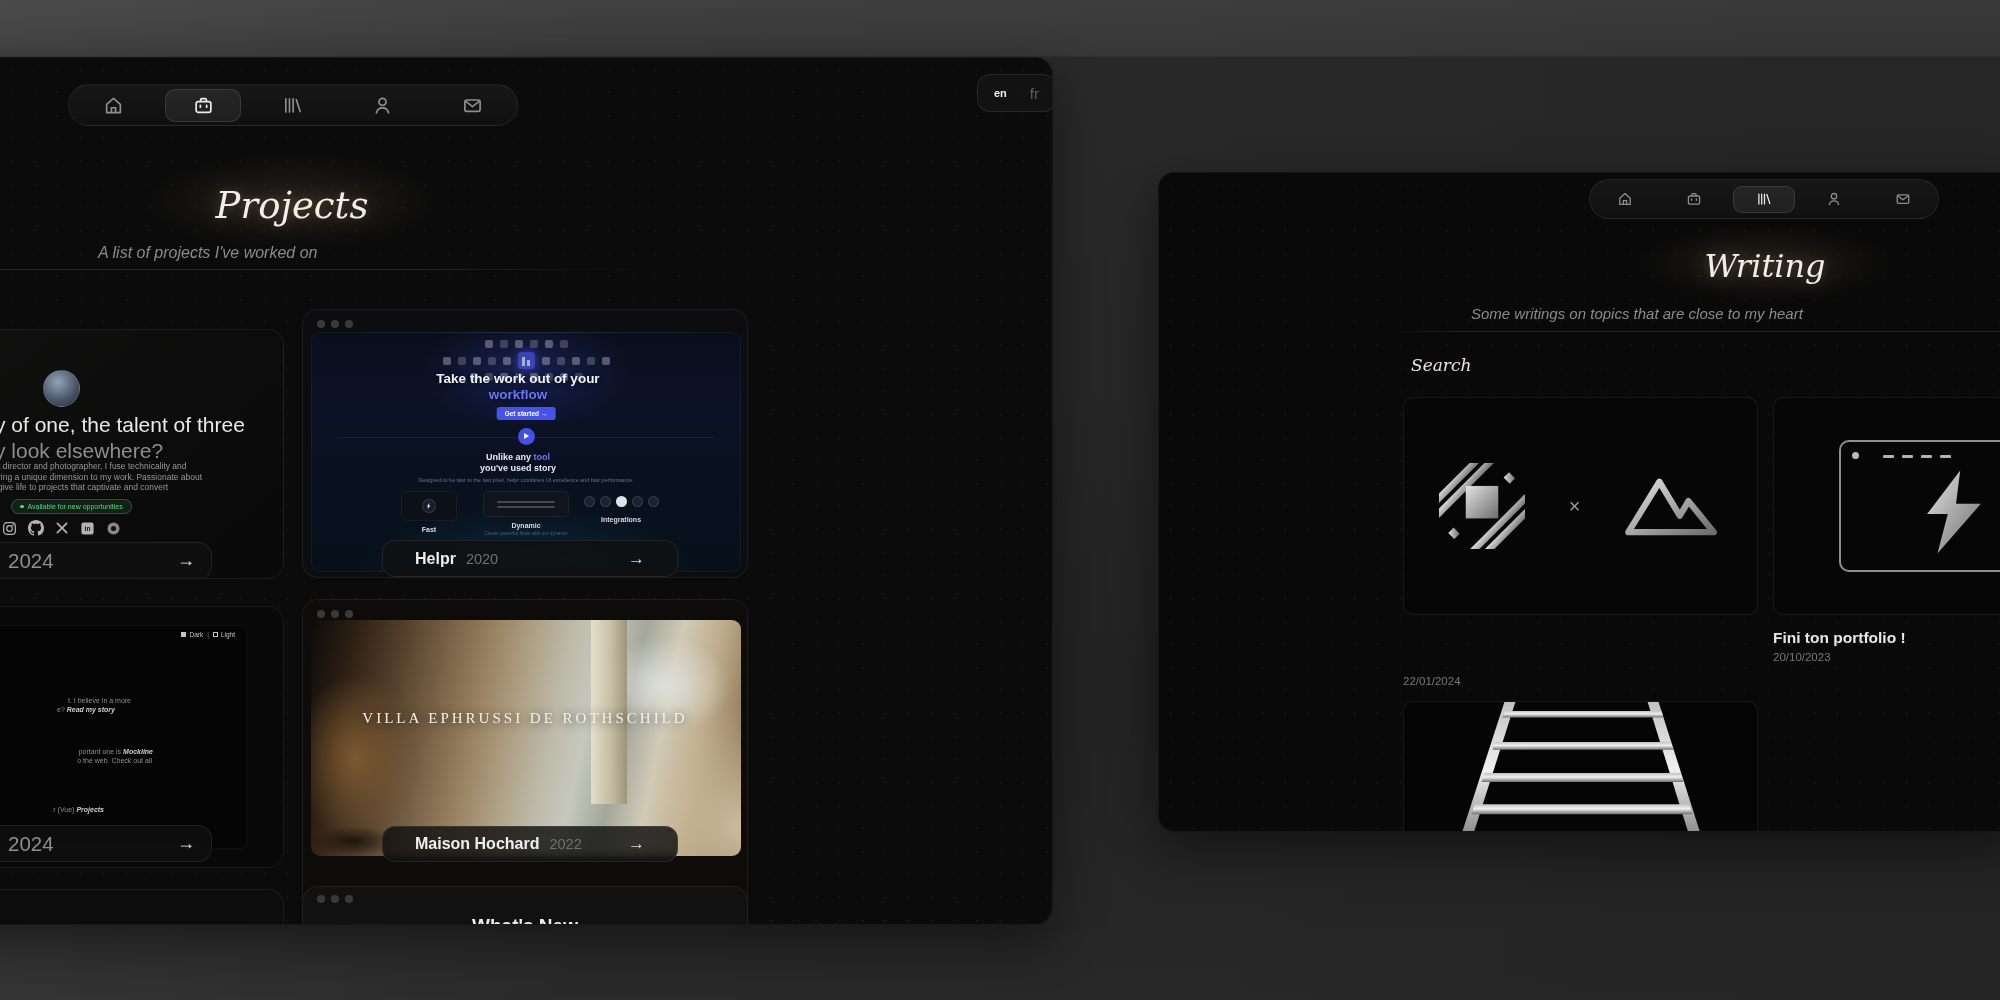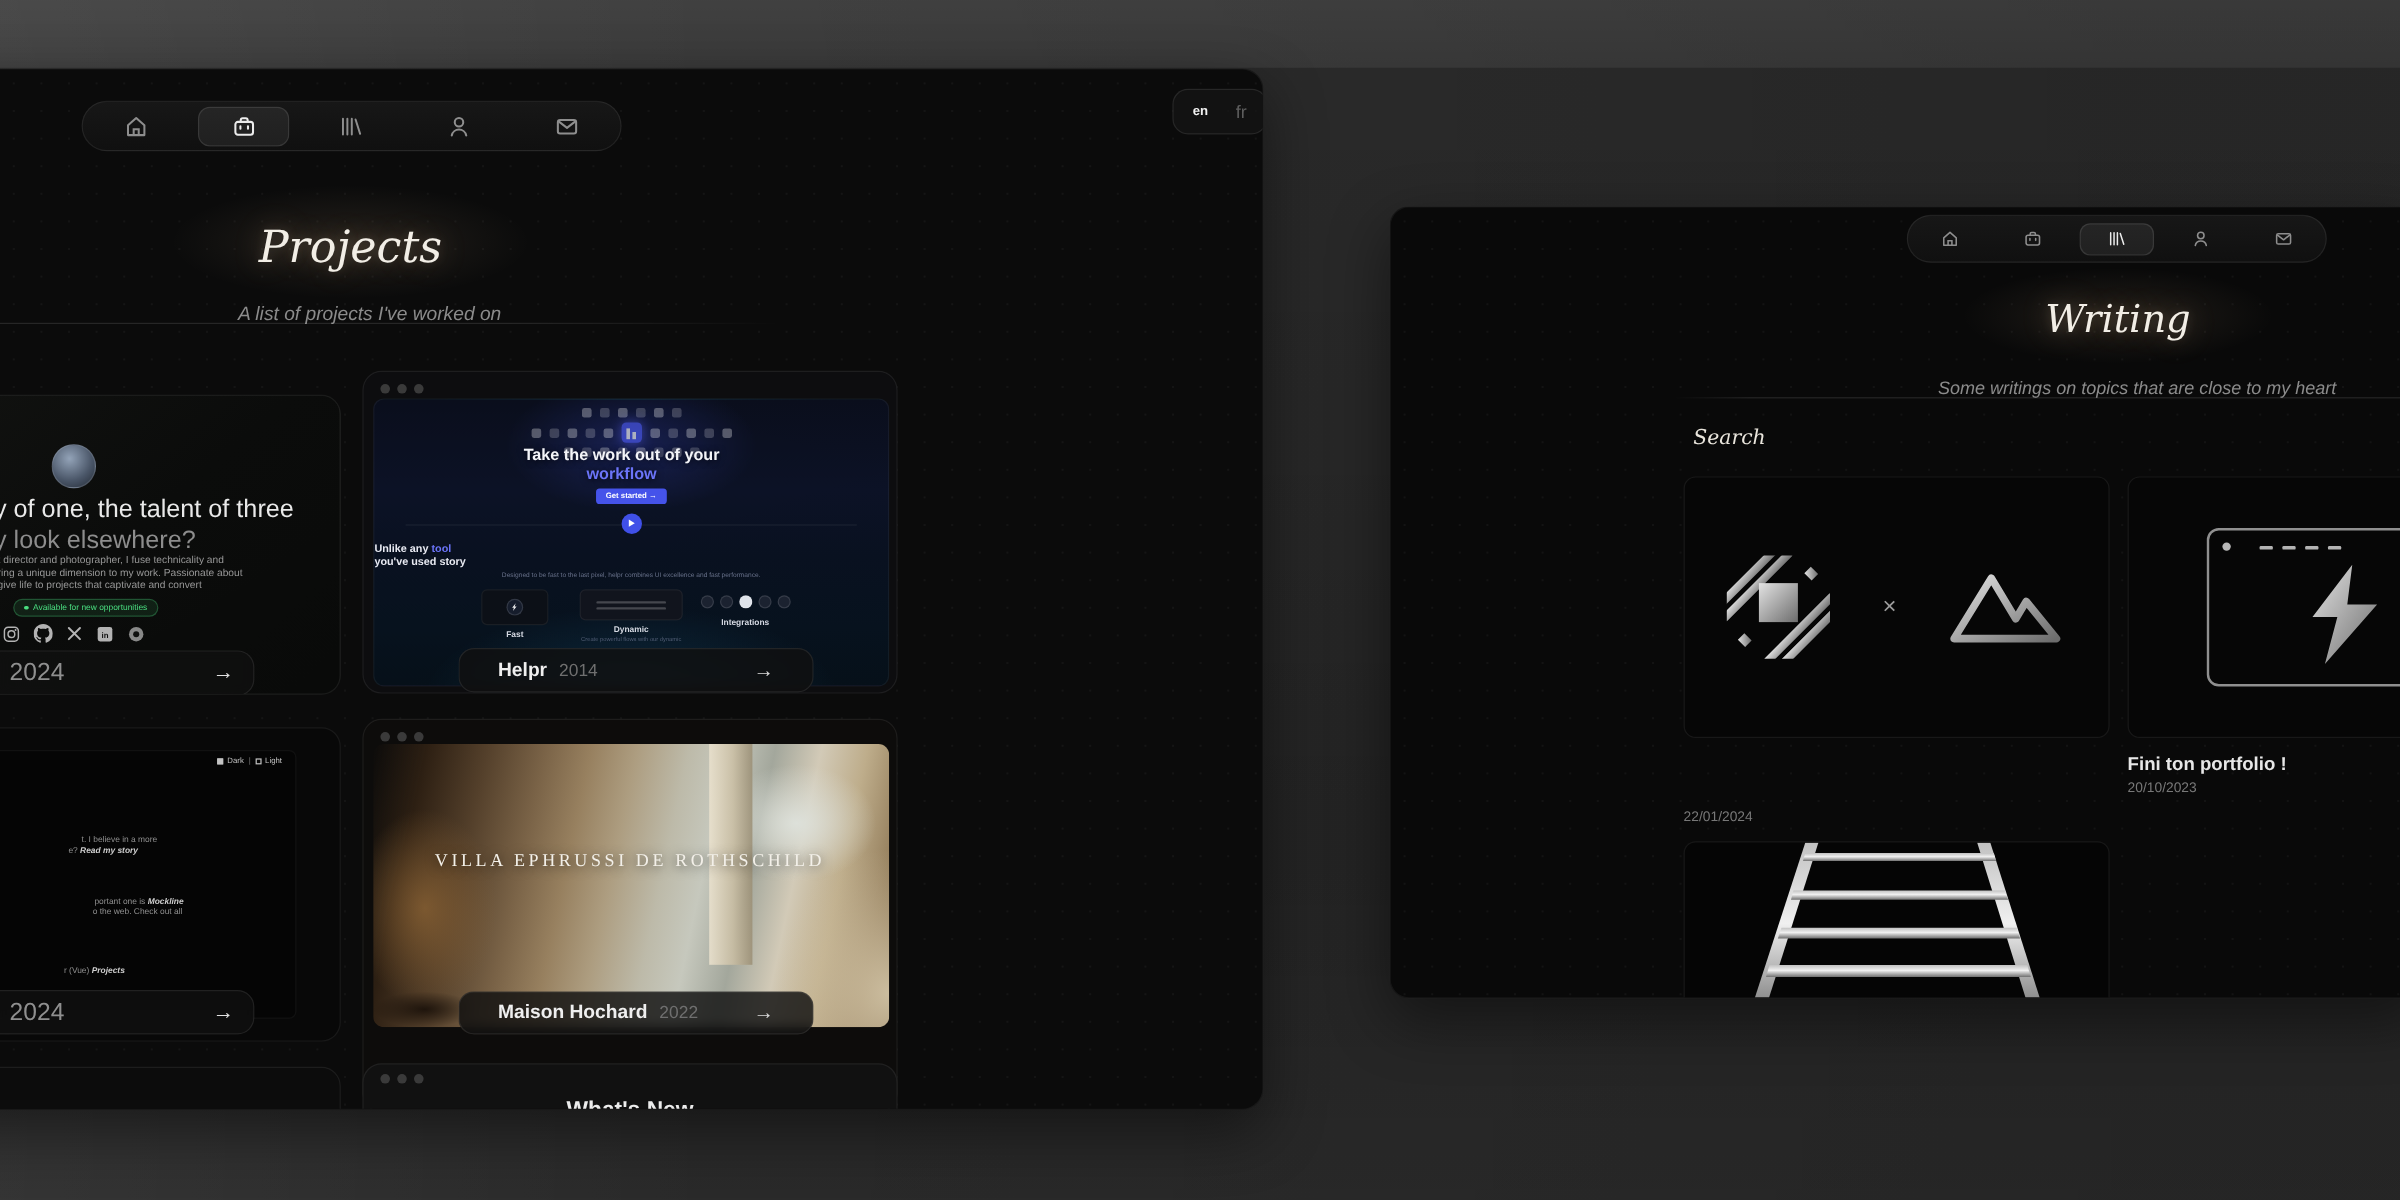--- a/index.html
+++ b/index.html
@@ -15,21 +15,21 @@
 .glow{position:absolute;background:radial-gradient(closest-side,rgba(255,215,170,.10),transparent);pointer-events:none}
 .navpill{position:absolute;display:flex;align-items:center;justify-content:space-around;background:linear-gradient(180deg,#171717,#101010);border:1px solid rgba(255,255,255,.075);border-radius:999px;padding:0}
 .navitem{display:flex;align-items:center;justify-content:center;background:transparent;border:1px solid transparent;border-radius:10px;color:#8e8e8e;cursor:pointer;padding:0}
 .navitem.active{background:rgba(255,255,255,.065);border-color:rgba(255,255,255,.10);color:#ececec}
 #win-projects .navitem{width:76px;height:33px}
 #win-writing .navitem{width:62px;height:27px;border-radius:9px}
 .langpill{position:absolute;display:flex;align-items:center;justify-content:center;gap:11px;background:rgba(22,22,22,.7);border:1px solid rgba(255,255,255,.09);border-radius:13px}
 .lang-on{color:#f1f1f1;font-size:11px;font-weight:700;background:none;border:none;cursor:pointer;font-family:inherit}
 .lang-off{color:#5e5e5e;font-size:15px;background:none;border:none;cursor:pointer;font-family:inherit}
 .serif-title{position:absolute;font-family:"DejaVu Serif","Liberation Serif",serif;font-style:italic;font-weight:500;color:#f2eee6;text-align:center;margin:0;text-shadow:0 0 26px rgba(255,205,160,.28),0 0 10px rgba(255,225,190,.15)}
-.subtitle{position:absolute;font-style:italic;color:#8b8b8b;text-align:center;margin:16px}
+.subtitle{position:absolute;font-style:italic;color:#8b8b8b;text-align:left;margin:6px}
 .divider{position:absolute;height:1px;background:linear-gradient(90deg,rgba(255,255,255,.11),rgba(255,255,255,.11) 72%,rgba(255,255,255,0))}
 .card{position:absolute;background:#0e0e0e;border:1px solid rgba(255,255,255,.07);border-radius:16px;overflow:hidden;cursor:pointer}
 .dots{position:absolute;left:14px;top:10px;display:flex;gap:6px}
 .dots i{width:8px;height:8px;border-radius:50%;background:#3a3a3a}
 .footerbar{position:absolute;display:flex;align-items:center;background:rgba(16,16,16,.82);border:1px solid rgba(255,255,255,.085);border-radius:13px;backdrop-filter:blur(5px);padding:0 32px;z-index:6}
 .fname{font-size:16px;font-weight:700;color:#efefef}
 .fyear{font-size:14.5px;color:#6f6f6f;margin-left:10px}
 .farrow{margin-left:auto;color:#dcdcdc;font-size:17px;cursor:pointer}
 .footerbar.cut{left:-40px;width:417px;border-radius:14px;padding:0}
 .cyear{position:absolute;left:212px;top:6px;font-size:20.5px;color:#8f8f8f}
@@ -55,21 +55,21 @@
 .app:nth-child(2n){opacity:.65}
 .app.hl{width:17px;height:17px;border-radius:4px;background:#4d5bf5;position:relative;box-shadow:0 0 10px rgba(90,100,255,.8)}
 .app.hl::before{content:"";position:absolute;left:4px;bottom:3px;width:3px;height:9px;background:#fff}
 .app.hl::after{content:"";position:absolute;left:9px;bottom:3px;width:3px;height:6px;background:#fff}
 .hero{position:absolute;top:38px;left:0;right:16px;text-align:center;font-size:13.5px;line-height:16px;font-weight:700;color:#f3f4f8;z-index:2;text-shadow:0 1px 6px rgba(0,0,0,.8)}
 .hero .acc,.hsub .acc{color:#6b74f8}
 .hcta{position:absolute;top:74px;left:50%;transform:translateX(-50%);font-size:6.5px;font-weight:700;color:#fff;background:#4553ea;border-radius:3px;padding:3px 8px;z-index:2;white-space:nowrap}
 .hhr{position:absolute;top:104px;left:26px;right:26px;height:1px;background:rgba(255,255,255,.07)}
 .hplay{position:absolute;top:95px;left:calc(50% - 8.5px);width:17px;height:17px;border-radius:50%;background:#4050e8;z-index:2}
 .hplay::before{content:"";position:absolute;left:6.5px;top:5px;border-left:5px solid #fff;border-top:3.5px solid transparent;border-bottom:3.5px solid transparent}
-.hsub{position:absolute;top:119px;left:0;right:16px;font-size:9px;font-weight:700;color:#e8eaf2}
+.hsub{position:absolute;top:119px;left:0;right:16px;text-align:center;font-size:9px;font-weight:700;color:#e8eaf2}
 .hsub2{top:130px}
 .hcap{position:absolute;top:144px;left:0;right:0;text-align:center;font-size:5.5px;color:#68718a}
 .feats{position:absolute;left:0;top:158px;width:100%;height:82px}
 .feat{position:absolute;top:0;width:120px;display:flex;flex-direction:column;align-items:center}
 .feat b{font-size:7px;color:#d5d9e2;margin-top:5px}
 .feat small{font-size:4.8px;color:#515c74;margin-top:2px;white-space:nowrap}
 .fb{border:1px solid rgba(255,255,255,.06);border-radius:5px;background:#0c1017;display:flex;align-items:center;justify-content:center}
 .fb.fast{width:56px;height:30px}
 .fb.fast span{width:14px;height:14px;border-radius:50%;background:#161d2c;border:1px solid rgba(255,255,255,.12);display:flex;align-items:center;justify-content:center;color:#eaeaea}
 .fb.dyn{width:86px;height:26px;background:#11141d;flex-direction:column;gap:3px}
@@ -309,21 +309,21 @@
               <i></i>
               <i></i>
               <i></i>
             </div>
           <b>Integrations</b>
         </div>
       </div>
     </div>
     <div class="footerbar" style="left:79px;top:230px;width:296px;height:37px">
       <span class="fname">Helpr</span>
-      <span class="fyear">2014</span>
+      <span class="fyear">2020</span>
       <span class="farrow">→</span>
     </div>
   </article>
 
   <article class="card" id="card-about" style="left:133px;top:548px;width:450px;height:262px">
     <div class="shot"></div>
     <div class="toggle">
       <i class="tsq fill"></i>
         <span>Dark</span>
       <span class="tsep">|</span>

